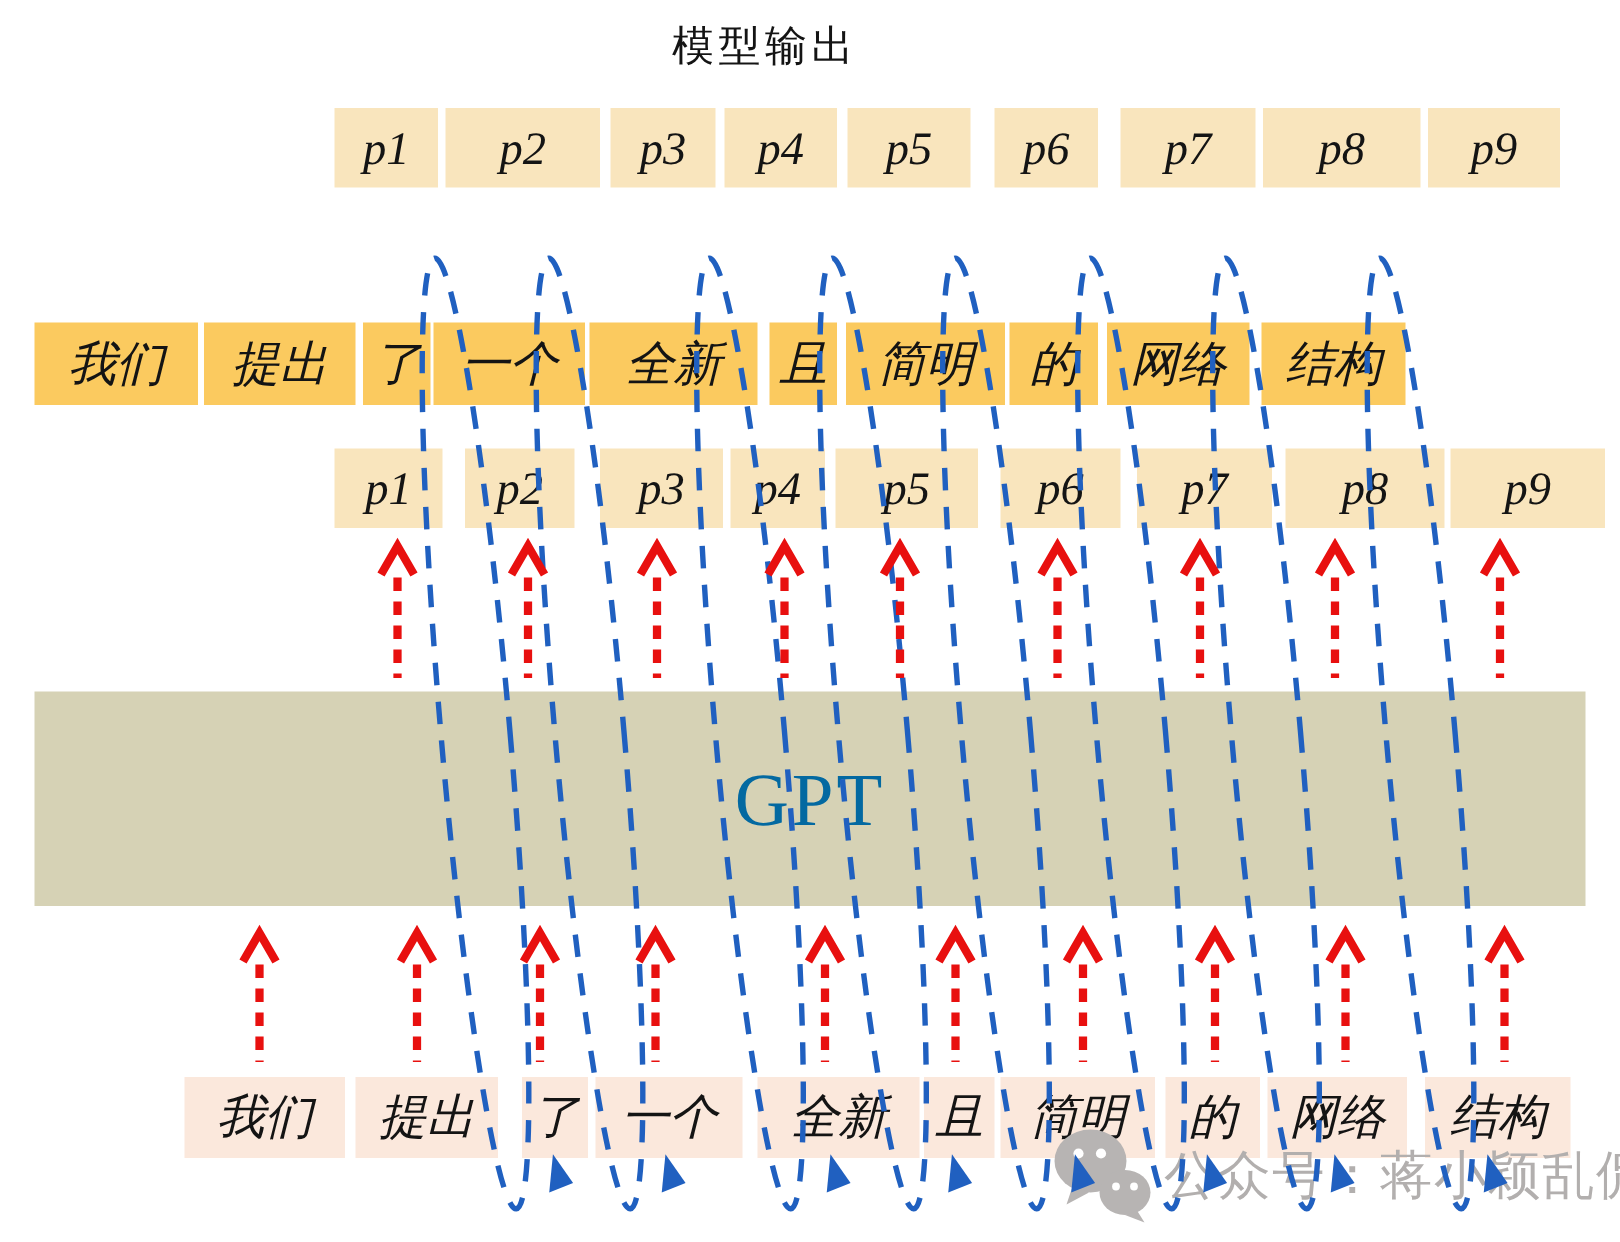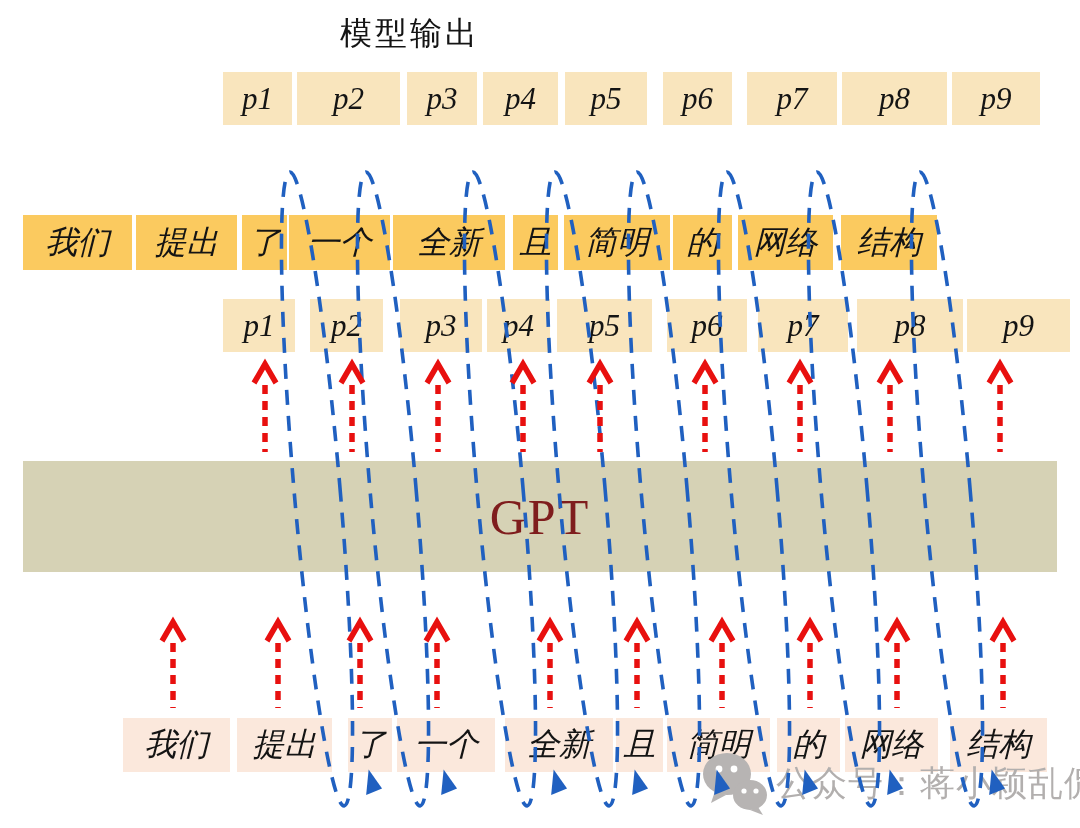--- a/index.html
+++ b/index.html
@@ -1,27 +1,27 @@
 <!DOCTYPE html>
 <html><head>
 <meta charset="utf-8">
 <style>
   html,body{margin:0;padding:0;background:#ffffff;}
   #canvas{position:relative;width:1080px;height:828px;background:#ffffff;overflow:hidden;
           font-family:"Liberation Serif","DejaVu Serif",serif;}
-  .title{position:absolute;left:340px;top:12px;width:340px;
-         font-size:32px;color:#141414;letter-spacing:3px;z-index:1;}
+  .title{position:absolute;left:340px;top:12px;width:340px;text-align:center;
+         font-size:28px;color:#141414;letter-spacing:3px;z-index:1;}
   .box{position:absolute;display:flex;align-items:center;justify-content:center;
        font-style:italic;color:#141414;z-index:1;}
   .prob-top{top:72px;height:53px;background:#f9e5bd;font-size:31px;}
   .gen{top:215px;height:55px;background:#fbca5f;font-size:32px;}
   .prob-mid{top:299px;height:53px;background:#f9e5bd;font-size:31px;}
   .inp{top:718px;height:54px;background:#fbe8dc;font-size:32px;}
-  .gpt{position:absolute;left:23px;top:461px;width:1034px;height:111px;background:#d6d2b5;
-       display:flex;align-items:center;justify-content:center;font-size:50px;color:#7f1d1d;
+  .gpt{position:absolute;left:23px;top:461px;width:1034px;height:143px;background:#d6d2b5;
+       display:flex;align-items:center;justify-content:center;font-size:50px;color:#0369a1;
        letter-spacing:2px;z-index:1;text-align:center;}
   .watermark{position:absolute;left:700px;top:750px;display:flex;align-items:center;gap:6px;z-index:2;}
   .watermark .wm-text{font-family:"Liberation Sans","DejaVu Sans",sans-serif;
        font-size:35px;color:#b2afae;letter-spacing:1px;white-space:nowrap;}
   svg.overlay{position:absolute;left:0;top:0;z-index:3;pointer-events:none;}
 </style>
 </head>
 <body>
 
 <div id="canvas">

